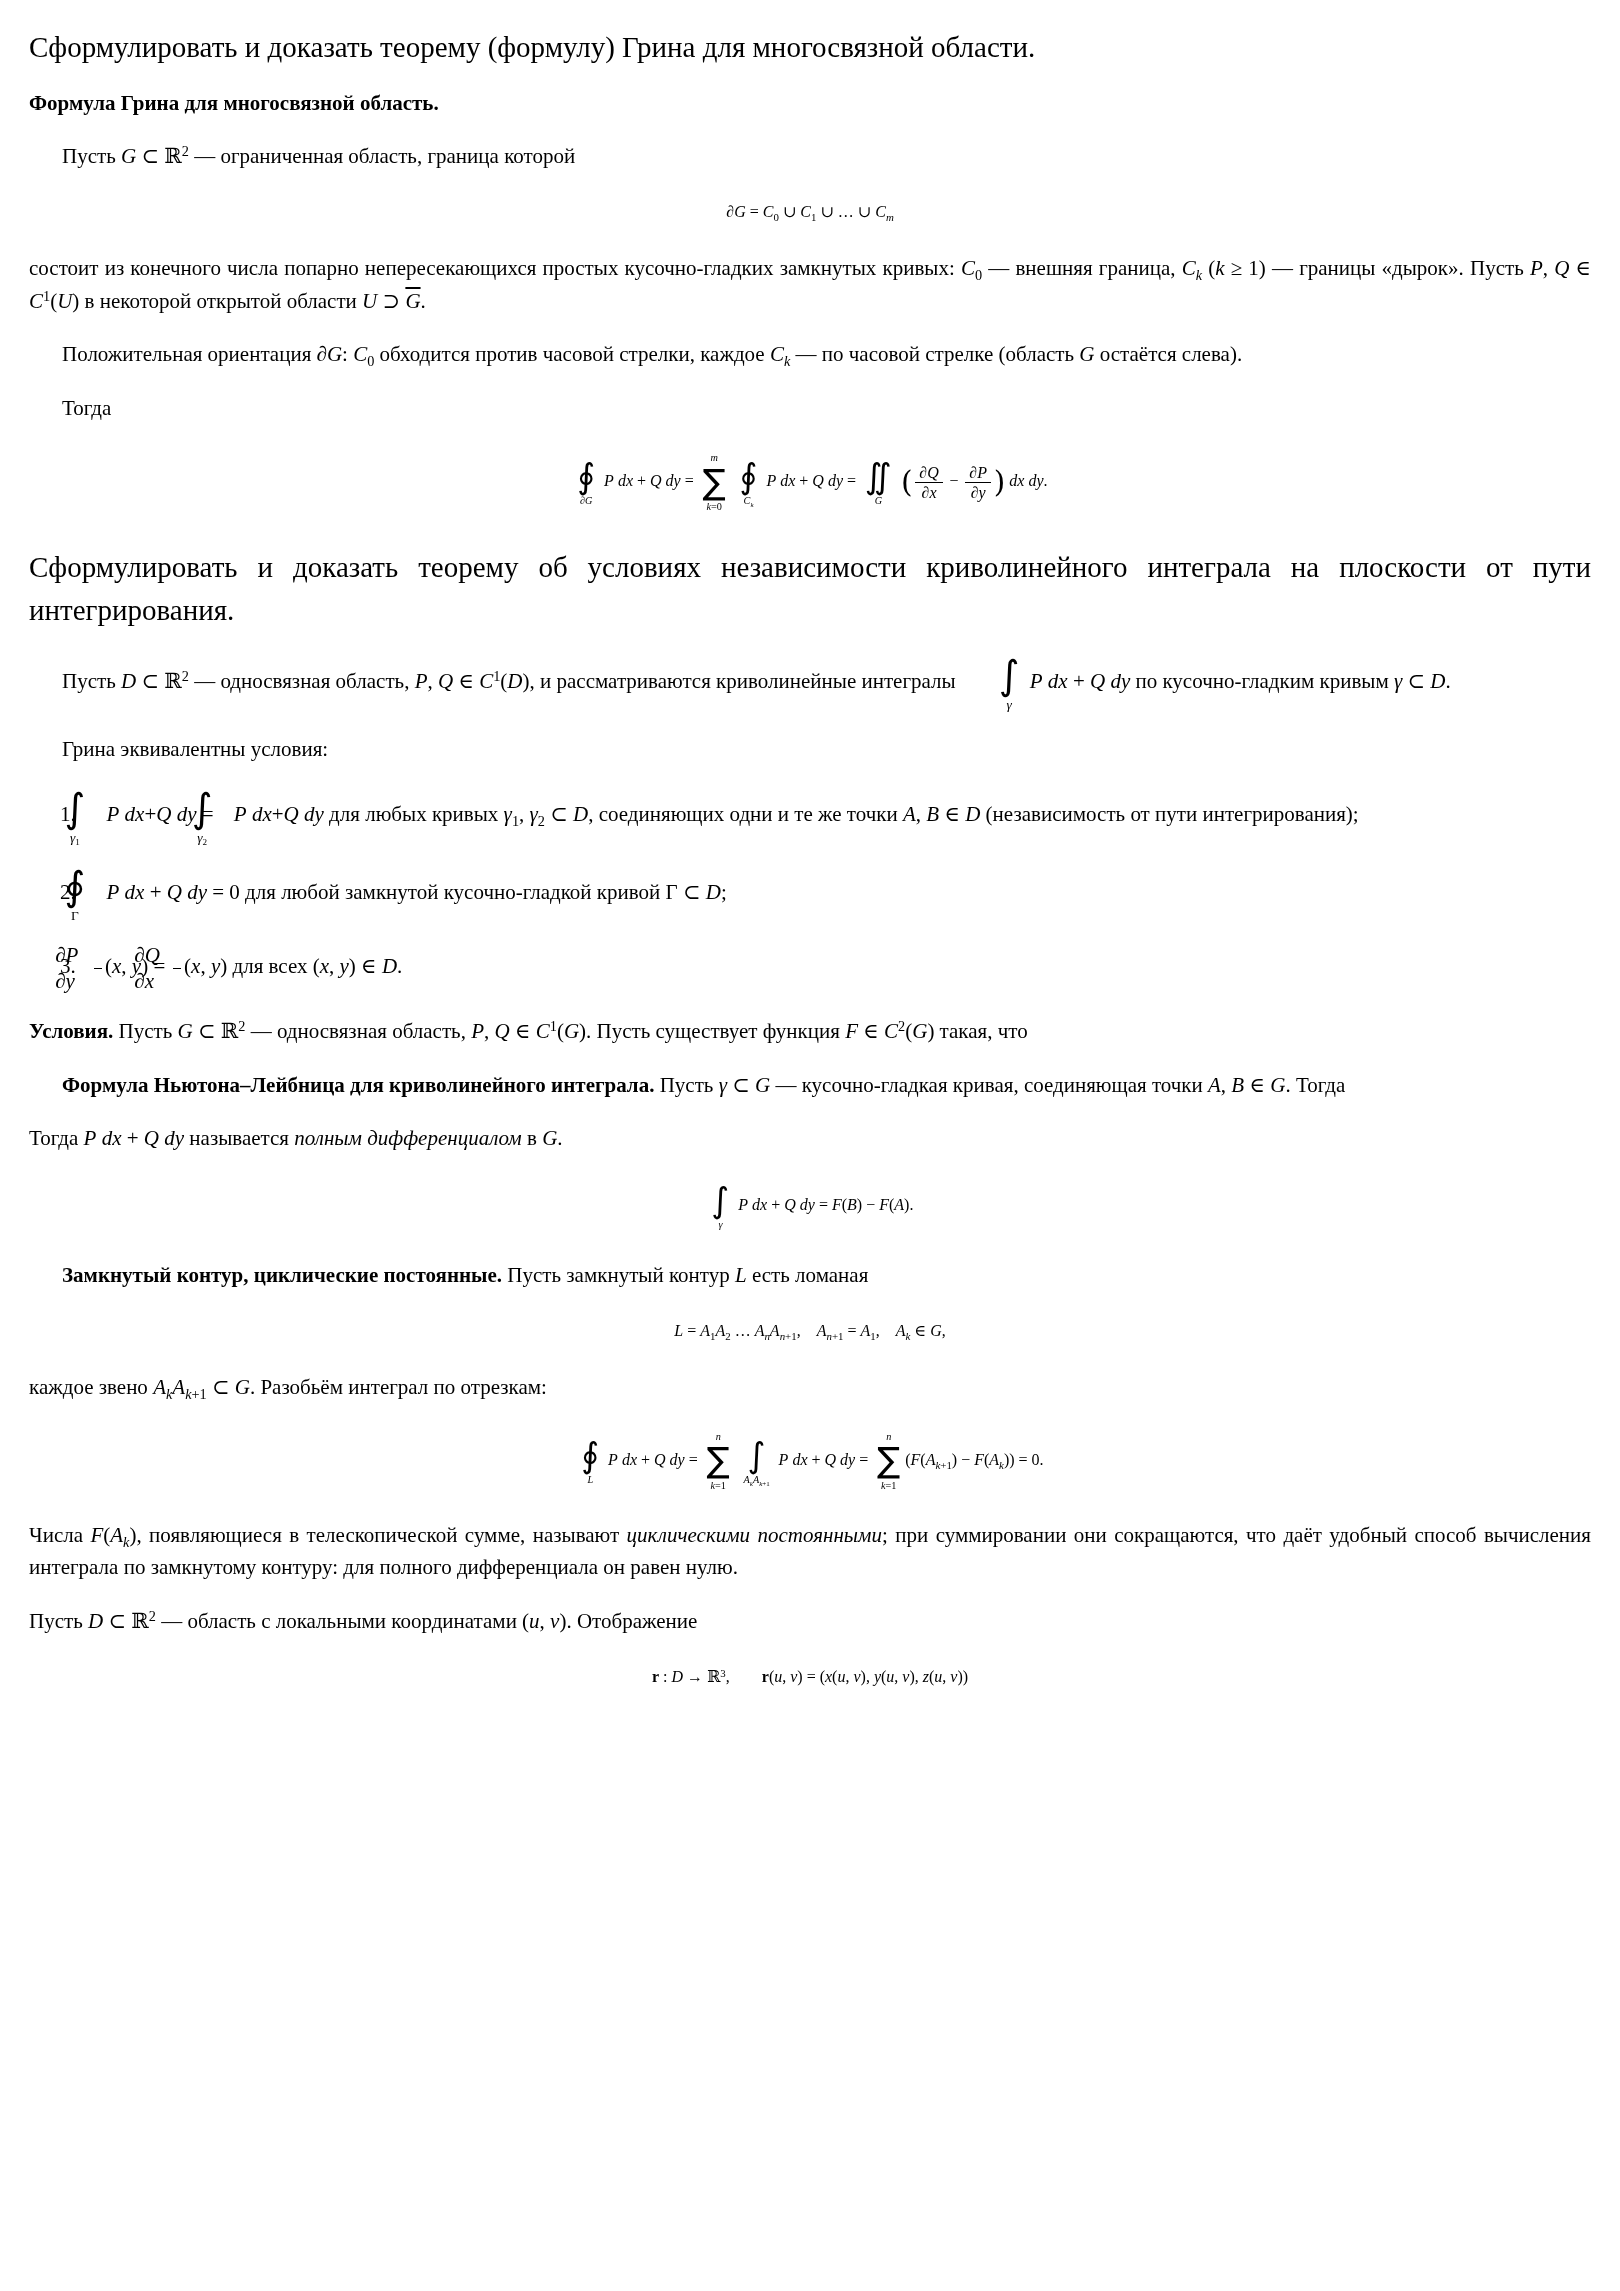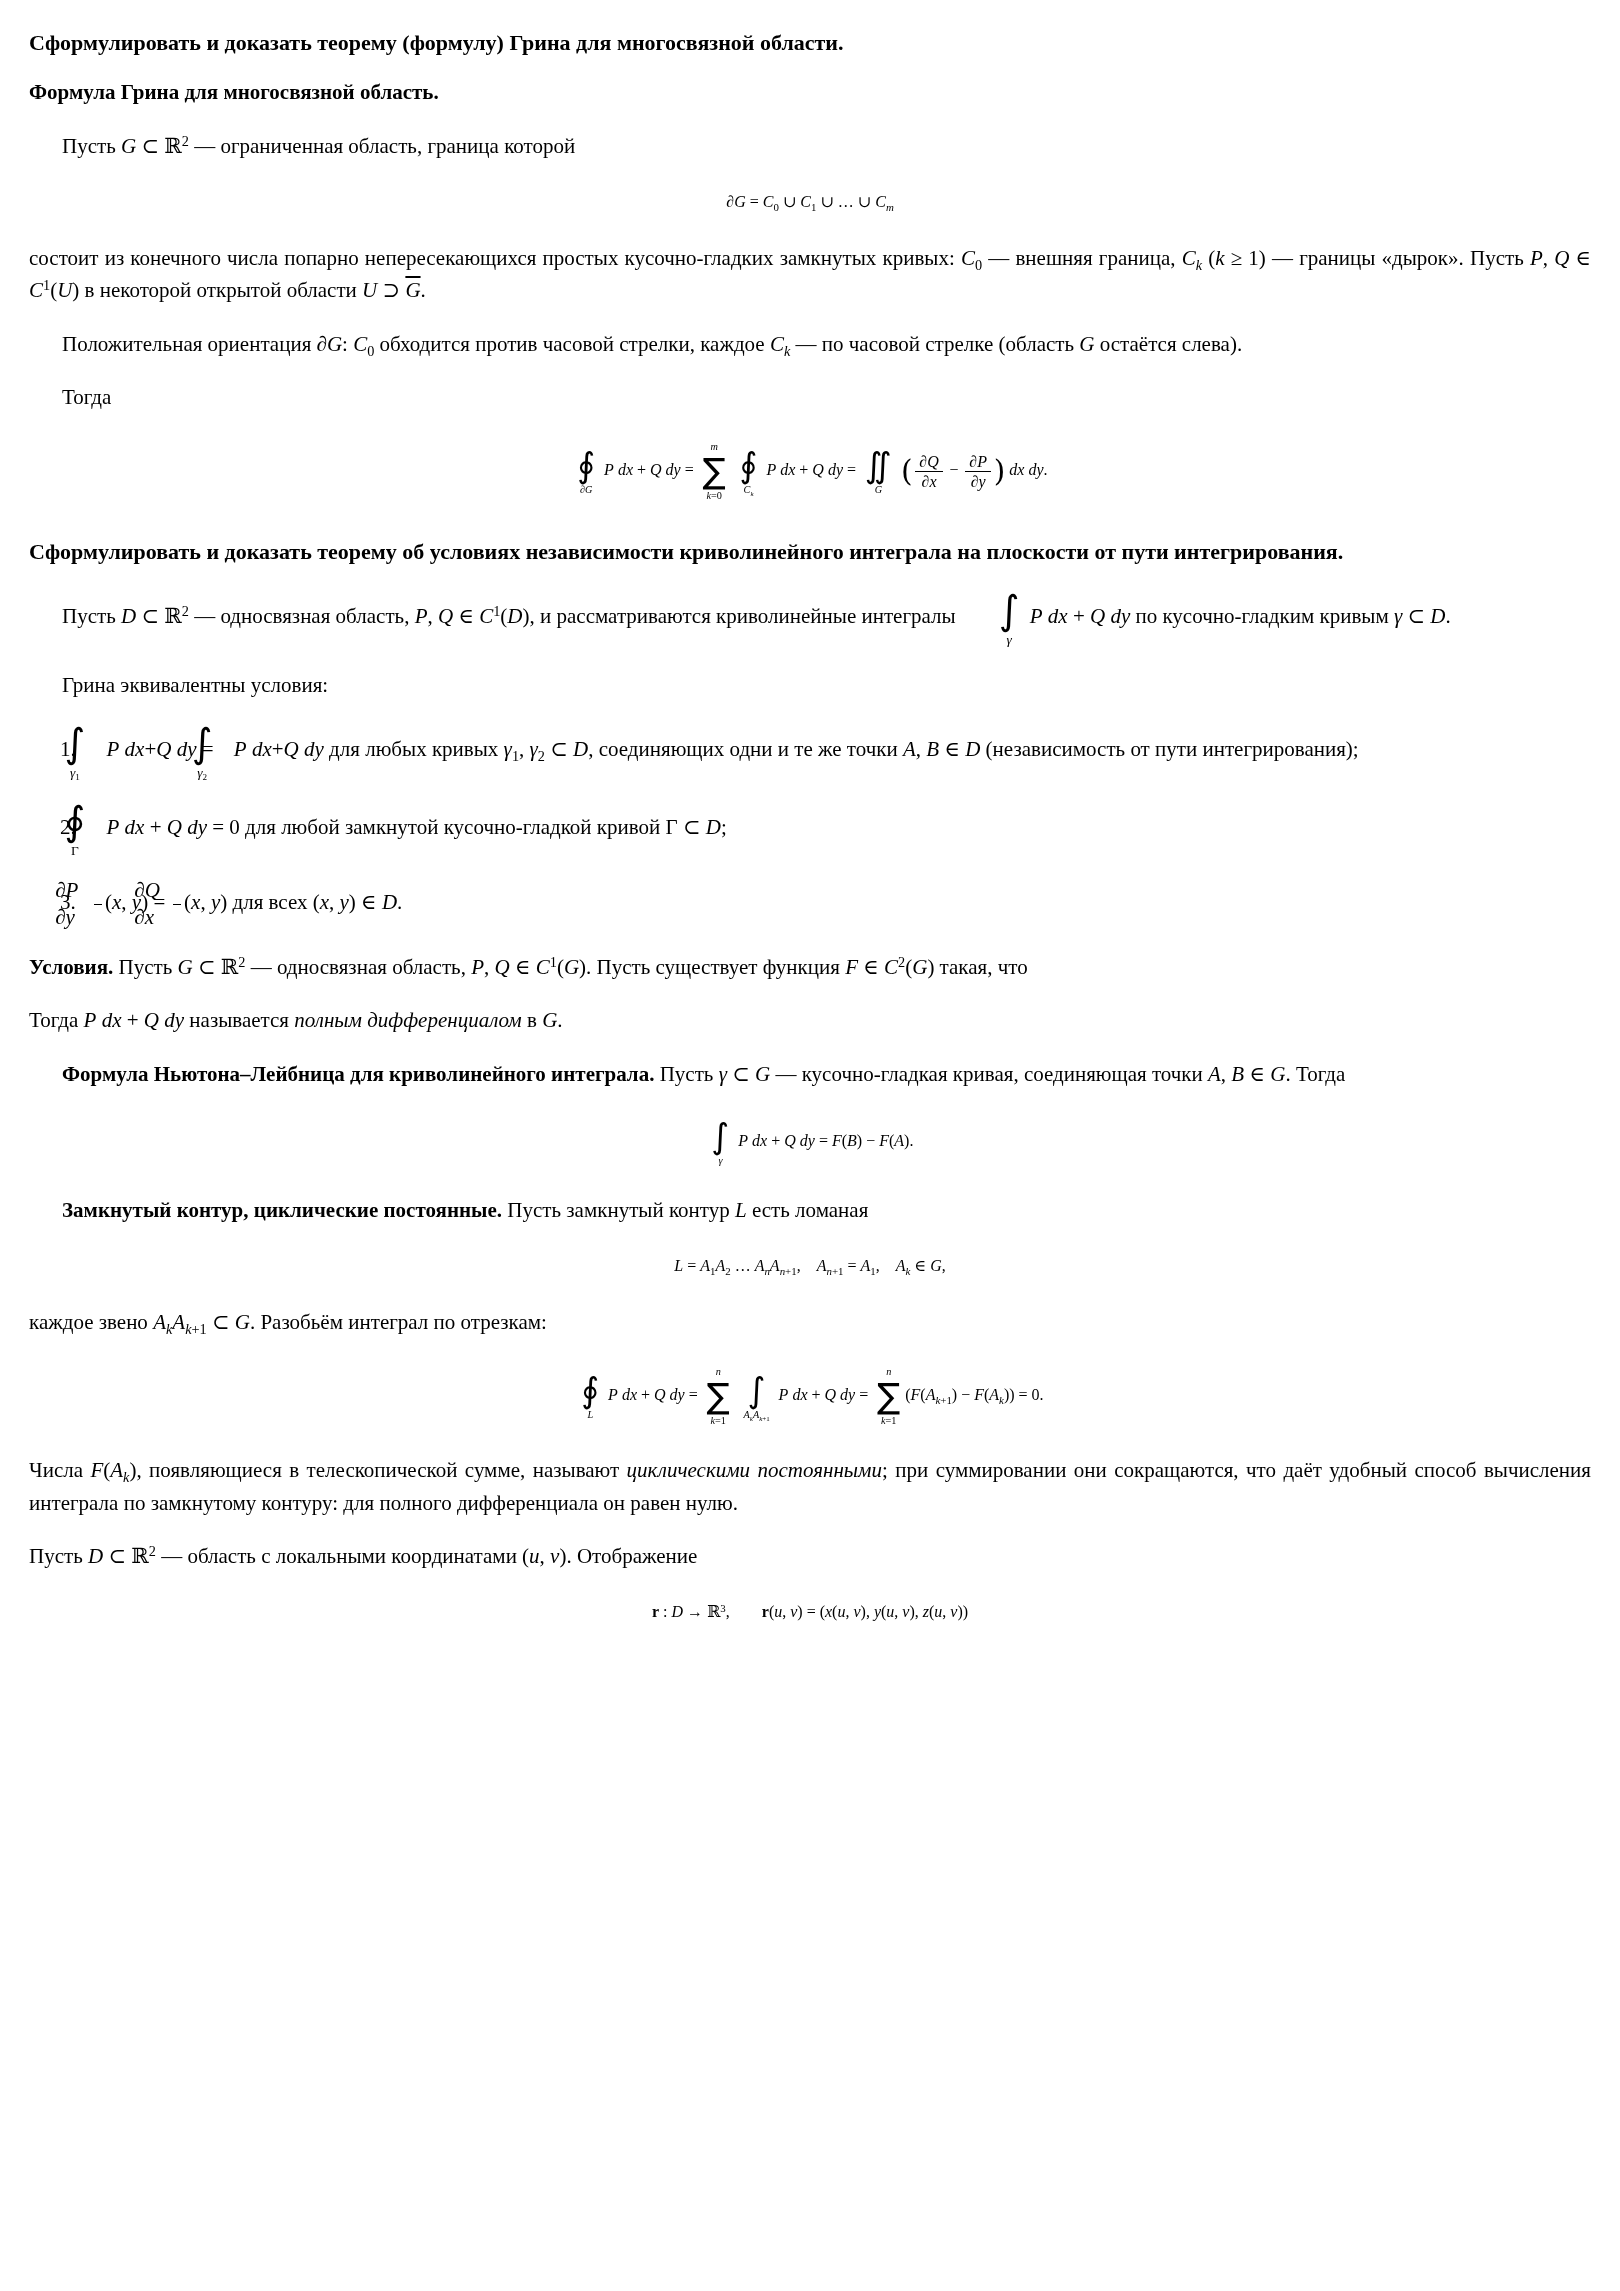--- a/index.html
+++ b/index.html
@@ -7,22 +7,22 @@
   body{
     width:1620px;
     color:#000;
     font-family:"Liberation Serif","DejaVu Serif","DejaVu Sans",serif;
     font-size:21px;
     line-height:1.55;
   }
   .page{padding:25.5px 29px 47px 29px}
   section{margin:0 0 7.8px 0}
   .h{
-    font-size:22px;
-    font-weight:bold;
+    font-size:29px;
+    font-weight:normal;
     text-align:justify;
     line-height:1.5;
     margin:33px 0 17.6px 0;
   }
   section:first-child .h{margin-top:0}
   .sub{font-weight:bold;text-align:justify;margin:13.7px 0 3.9px 0}
   p.t{text-align:justify;margin:21px 0}
   .ind{text-indent:33px}
   .disp{
     text-align:center;
@@ -122,22 +122,22 @@
             <span class="num"><i>∂P</i></span>
             <span class="den"><i>∂y</i></span>
           </span>(<i>x</i>, <i>y</i>) = <span class="fr">
             <span class="num"><i>∂Q</i></span>
             <span class="den"><i>∂x</i></span>
           </span>(<i>x</i>, <i>y</i>) для всех (<i>x</i>, <i>y</i>) ∈ <i>D</i>.</span></div>
   </section>
 
   <section>
     <p class="t"><b>Условия.</b> Пусть <i>G</i> ⊂ ℝ<sup>2</sup> — односвязная область, <i>P</i>, <i>Q</i> ∈ <i>C</i><sup>1</sup>(<i>G</i>). Пусть существует функция <i>F</i> ∈ <i>C</i><sup>2</sup>(<i>G</i>) такая, что</p>
+    <p class="t ind"><b>Формула Ньютона–Лейбница для криволинейного интеграла.</b> Пусть <i>γ</i> ⊂ <i>G</i> — кусочно-гладкая кривая, соединяющая точки <i>A</i>, <i>B</i> ∈ <i>G</i>. Тогда</p>
     <p class="t">Тогда <i>P</i> <i>dx</i> + <i>Q</i> <i>dy</i> называется <span class="it">полным дифференциалом</span> в <i>G</i>.</p>
-    <p class="t ind"><b>Формула Ньютона–Лейбница для криволинейного интеграла.</b> Пусть <i>γ</i> ⊂ <i>G</i> — кусочно-гладкая кривая, соединяющая точки <i>A</i>, <i>B</i> ∈ <i>G</i>. Тогда</p>
     <div class="disp"><span class="bigop">
           <span class="sym">∫</span>
           <span class="lim"><i>γ</i></span>
         </span> <i>P</i> <i>dx</i> + <i>Q</i> <i>dy</i> = <i>F</i>(<i>B</i>) − <i>F</i>(<i>A</i>).</div>
     <p class="t ind"><b>Замкнутый контур, циклические постоянные.</b> Пусть замкнутый контур <i>L</i> есть ломаная</p>
     <div class="disp"><i>L</i> = <i>A</i><sub>1</sub><i>A</i><sub>2</sub> … <i>A</i><sub><i>n</i></sub><i>A</i><sub><i>n</i>+1</sub>, <i>A</i><sub><i>n</i>+1</sub> = <i>A</i><sub>1</sub>, <i>A</i><sub><i>k</i></sub> ∈ <i>G</i>,</div>
     <p class="t">каждое звено <i>A</i><sub><i>k</i></sub><i>A</i><sub><i>k</i>+1</sub> ⊂ <i>G</i>. Разобьём интеграл по отрезкам:</p>
     <div class="disp"><span class="bigop">
           <span class="sym">∮</span>
           <span class="lim"><i>L</i></span>

